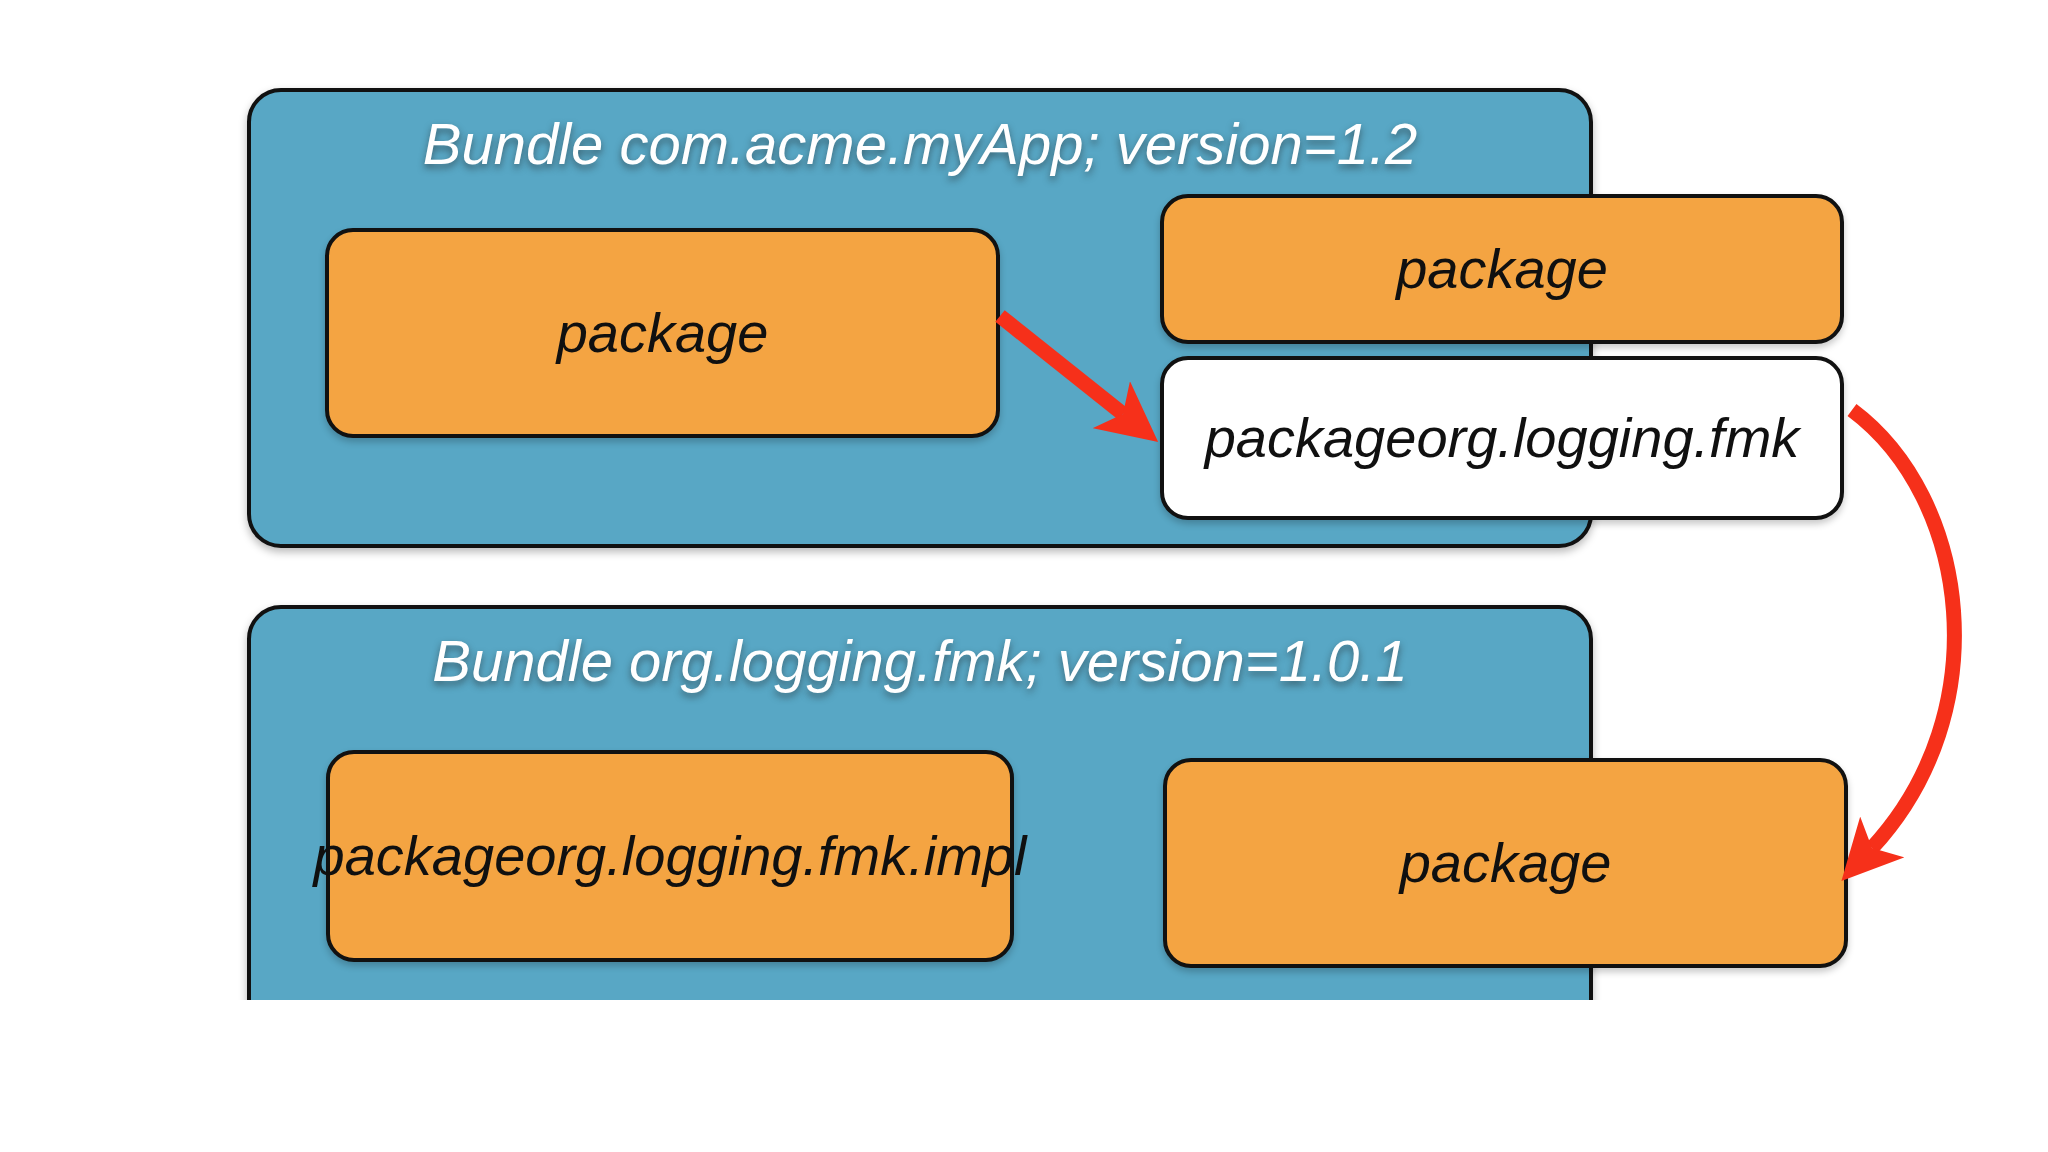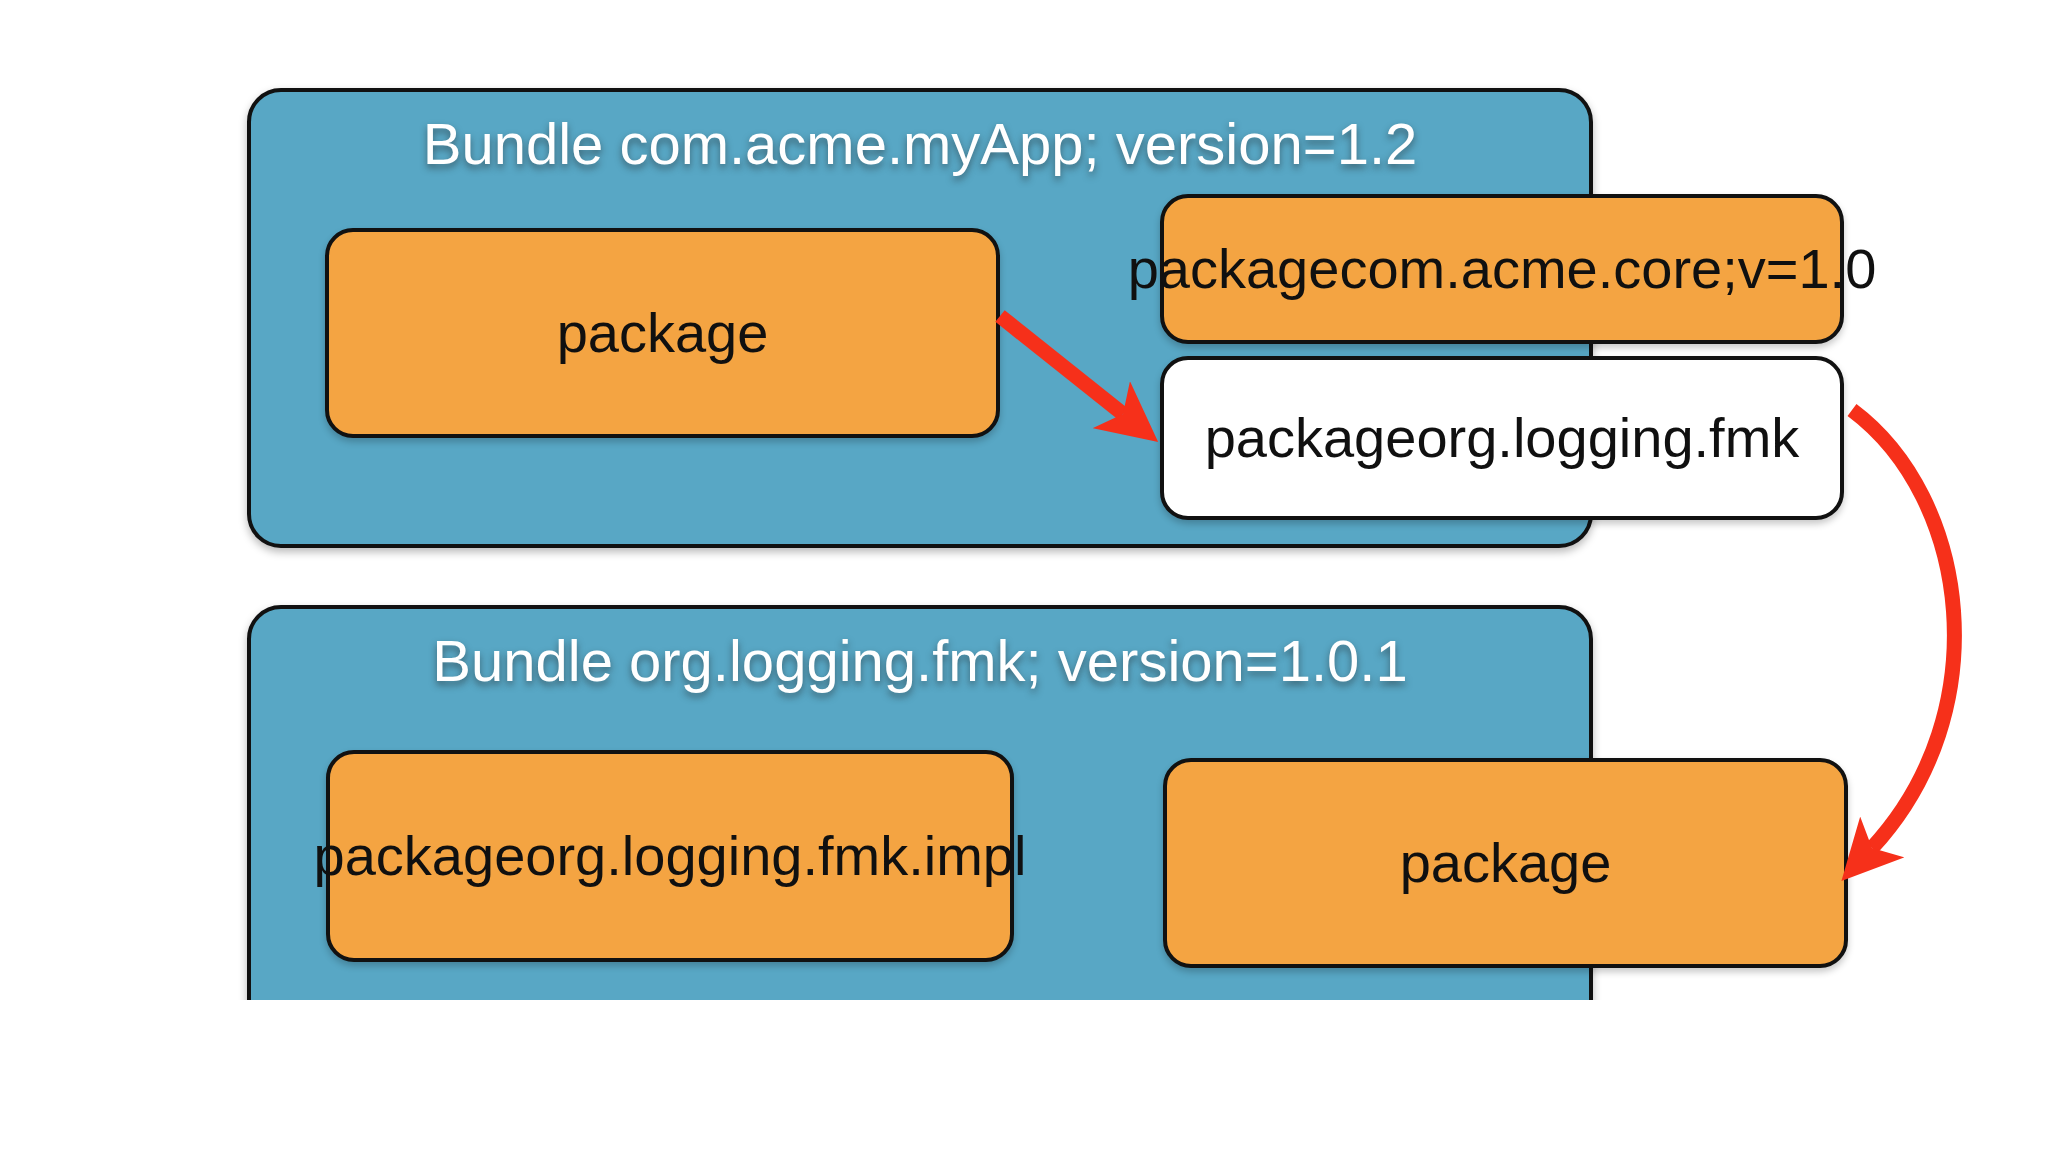--- a/index.html
+++ b/index.html
@@ -4,20 +4,21 @@
 <style>
   * { box-sizing: border-box; }
   html, body { margin: 0; padding: 0; background: #ffffff; }
   .stage {
     position: relative;
     width: 2048px;
     height: 1000px;
     background: var(--page-bg, #ffffff);
     font-family: "Liberation Sans", sans-serif;
     overflow: hidden;
+    font-style: italic;
   }
   .bundle {
     position: absolute;
     background: var(--bundle-fill, #58a7c5);
     border: 4px solid var(--border, #111);
     border-radius: 34px;
     box-shadow: 0 4px 8px rgba(0,0,0,0.28);
     z-index: 1;
   }
   #bundle-myapp   { left: 247px; top: 88px;  width: 1346px; height: 460px; }
@@ -82,21 +83,20 @@
   <div class="bundle" id="bundle-logging">
     <div class="bundle-title">Bundle org.logging.fmk; version=1.0.1</div>
   </div>
 
   <div class="pkg orange" id="pkg-core-impl">
     <span>package</span>
   </div>
 
   <div class="pkg orange" id="pkg-core-export">
     <span>package</span>
-    <span>com.acme.core;v=1.0</span>
   </div>
 
   <div class="pkg white" id="pkg-fmk-import">
     <span>package</span>
     <span>org.logging.fmk</span>
   </div>
 
   <div class="pkg orange" id="pkg-fmk-impl">
     <span>package</span>
     <span>org.logging.fmk.impl</span>

